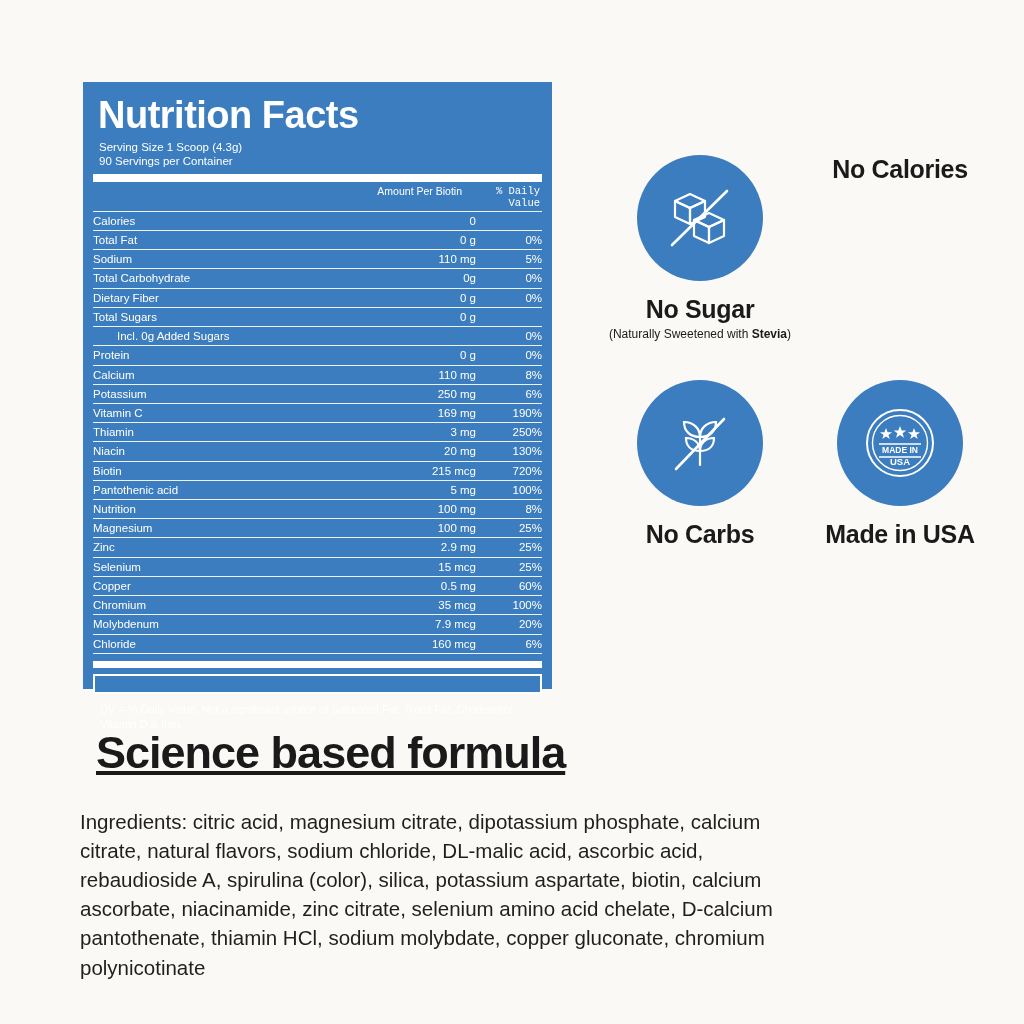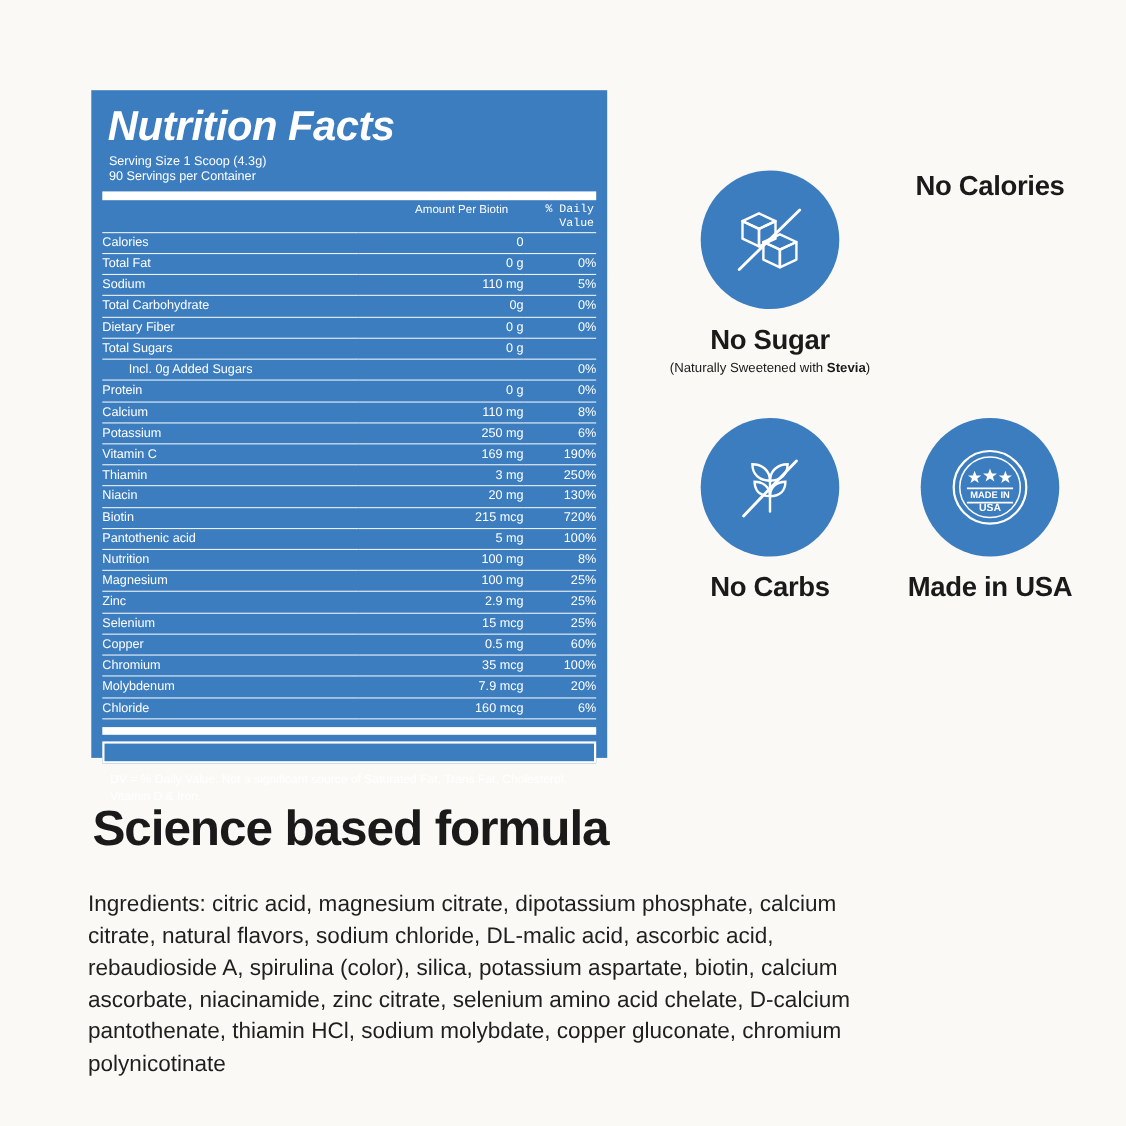--- a/index.html
+++ b/index.html
@@ -25,21 +25,20 @@
     background: #3c7dbf;
     color: #ffffff;
     padding: 12px 10px 10px 10px;
   }
   .nf-title {
     font-size: 38px;
     font-weight: bold;
     letter-spacing: -0.5px;
     line-height: 1;
     margin: 2px 0 6px 5px;
-    font-style: italic;
   }
   .nf-serving {
     font-size: 11.5px;
     line-height: 1.25;
     margin-left: 6px;
   }
   .rule-thick {
     height: 8px;
     background: #ffffff;
     margin: 5px 0 0 0;
@@ -124,22 +123,23 @@
   .science {
     position: absolute;
     left: 80px;
     top: 730px;
     width: 870px;
   }
   .science h2 {
     font-size: 45px;
     font-weight: bold;
     letter-spacing: -1px;
-    margin: 0 0 32px 4px;
+    margin: 0 0 32px 16px;
     line-height: 1;
+    text-decoration: underline;
   }
   .ingredients {
     font-size: 20.5px;
     line-height: 1.42;
     max-width: 745px;
     color: #1f1f1f;
     margin-top: 32px;
   }
 </style>
 </head>

